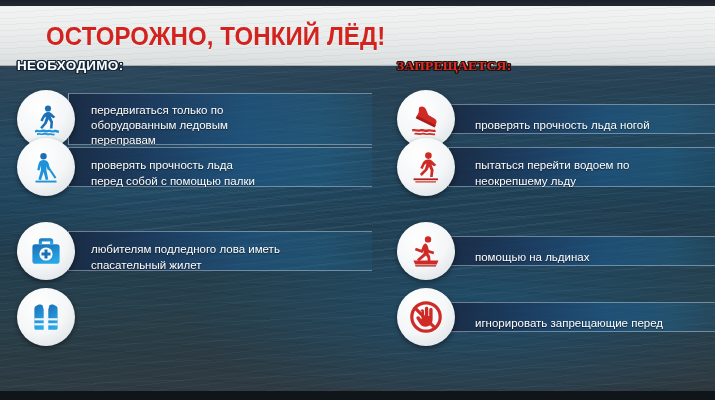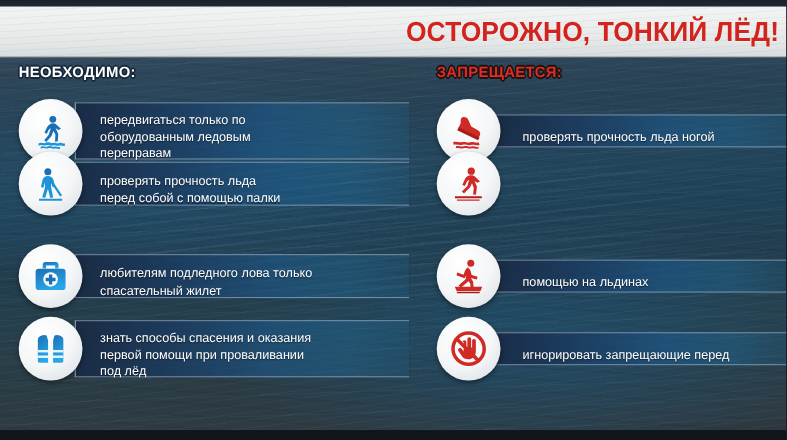--- a/index.html
+++ b/index.html
@@ -39,25 +39,25 @@
   }
   .topbar {
     position:absolute; left:0; top:0; width:715px; height:6px;
     background:linear-gradient(180deg,#1b2128,#222a31);
   }
   .bottombar {
     position:absolute; left:0; bottom:0; width:715px; height:9px;
     background:#10151a;
   }
   .titleband {
-    position:absolute; left:0; top:6px; width:715px; height:46px;
+    position:absolute; left:0; top:6px; width:715px; height:60px;
     background:
       repeating-linear-gradient(-3deg, rgba(0,0,0,0.035) 0px, rgba(0,0,0,0.035) 1px, rgba(0,0,0,0) 1px, rgba(0,0,0,0) 6px),
       linear-gradient(180deg,#f2f3f3 0%,#eceeee 40%,#e3e6e6 75%,#d9dcdd 100%);
-    display:flex; align-items:center; justify-content:flex-end;
+    display:flex; align-items:center; justify-content:flex-start;padding-left:39px;
   }
   .titleband:after {
     content:""; position:absolute; left:0; bottom:0; width:100%; height:1px;
     background:rgba(120,130,138,.5);
   }
   .title {
     font-size:25px; font-weight:bold; letter-spacing:.1px;
     color:#d2231f;
     font-family:"Liberation Sans", sans-serif;
     text-shadow:0 1px 0 rgba(255,255,255,.5);
@@ -79,20 +79,21 @@
     text-shadow:
       -1.4px 0 0 #16283a, 1.4px 0 0 #16283a, 0 -1.4px 0 #16283a, 0 1.4px 0 #16283a,
       -1px -1px 0 #16283a, 1px -1px 0 #16283a, -1px 1px 0 #16283a, 1px 1px 0 #16283a;
   }
   .colhead-right {
     position:absolute; left:17px; top:10px;
     color:#e02b22;
     text-shadow:
       -1.4px 0 0 #1c1414, 1.4px 0 0 #1c1414, 0 -1.4px 0 #1c1414, 0 1.4px 0 #1c1414,
       -1px -1px 0 #1c1414, 1px -1px 0 #1c1414, -1px 1px 0 #1c1414, 1px 1px 0 #1c1414;
+    font-family: Liberation Serif, serif;
   }
 
   .row { position:absolute; left:0; width:100%; display:flex; align-items:center; }
   .row-0 { top:40px;  height:62px; }
   .row-1 { top:88px; height:62px; }
   .row-2 { top:172px; height:62px; }
   .row-3 { top:238px; height:62px; }
 
   .badge {
     width:58px; height:58px; flex:0 0 58px;
@@ -193,21 +194,21 @@
                 </linearGradient>
               </defs>
               <path d="M12.4 4.2 h9.2 c1.5 0 2.6 1.1 2.6 2.6 V10 h-3.1 V7.4 h-8.2 V10 h-3.1 V6.8 c0-1.5 1.1-2.6 2.6-2.6 Z" fill="url(#gkit)"></path>
               <rect x="3.4" y="10.3" width="27.2" height="19.4" rx="2.8" fill="url(#gkit)"></rect>
               <circle cx="17" cy="20" r="6.6" fill="#ffffff" opacity=".97"></circle>
               <path d="M15.5 15.6 h3 v3 h3 v3 h-3 v3 h-3 v-3 h-3 v-3 h3 Z" fill="#1b6fb5"></path>
             </svg>
           </span>
         </div>
         <div class="plate plate-h2">
-          <p>любителям подледного лова только
+          <p>любителям подледного лова иметь
 спасательный жилет</p>
         </div>
       </div>
 
       <div class="row row-3">
         <div class="badge">
           <span>
             <svg width="34" height="34" viewBox="0 0 34 34">
               <defs>
                 <linearGradient id="gvest" x1="0" y1="0" x2="0.3" y2="1">
@@ -216,25 +217,20 @@
                 </linearGradient>
               </defs>
               <path d="M6.2 6.5 C8.8 4.3 11.6 4.0 13.4 5.0 l1.3 4.6 v20.1 H7.0 c-1.1 0-1.6-.7-1.6-1.8 V11.8 C5.4 9.6 5.2 7.4 6.2 6.5 Z" fill="url(#gvest)"></path>
               <path d="M27.8 6.5 C25.2 4.3 22.4 4.0 20.6 5.0 l-1.3 4.6 v20.1 h7.7 c1.1 0 1.6-.7 1.6-1.8 V11.8 c0-2.2.2-4.4-.8-5.3 Z" fill="url(#gvest)"></path>
               <rect x="5.4" y="18.2" width="23.2" height="2.2" fill="#eaf6fd"></rect>
               <rect x="5.4" y="23.2" width="23.2" height="2.2" fill="#eaf6fd"></rect>
               <rect x="15.6" y="9.6" width="2.8" height="20.1" fill="#f4fbff"></rect>
             </svg>
           </span>
         </div>
-        <div class="plate plate-h3">
-          <p>знать способы спасения и оказания
-первой помощи при проваливании
-под лёд</p>
-        </div>
       </div>
     </div>
 
     <div class="col col-right">
       <div class="colhead colhead-right">ЗАПРЕЩАЕТСЯ:</div>
 
       <div class="row row-0">
         <div class="badge">
           <span>
             <svg width="34" height="34" viewBox="0 0 34 34">
@@ -254,20 +250,24 @@
         <div class="badge">
           <span>
             <svg width="34" height="34" viewBox="0 0 34 34">
               <circle cx="19.4" cy="5.6" r="3.3" fill="#cf2a25"></circle>
               <path d="M18.6 9.4 c-2.6.3-4.3 1.9-5.2 4.0 l-2.1 4.7 2.3 1.0 2.0-4.4 1.9-1.2 -1.6 5.6 -5.0 5.0 1.9 1.8 5.6-5.6 1.7-3.6 1.6 3.9 -.6 6.3 2.6.2 .9-7.3 -2.2-5.2 2.6 1.6 2.4-1.1 -4.2-4.2 c-1.2-1.2-2.6-1.6-4.6-1.5 Z" fill="#cf2a25"></path>
               <path d="M4.6 28.4 h24.4 v1.8 H4.6 Z" fill="#b21e1a"></path>
               <path d="M6.4 31.3 h20.6 v1.2 H6.4 Z" fill="#cf2a25"></path>
             </svg>
           </span>
         </div>
+        <div class="plate plate-h2">
+          <p>пытаться перейти водоем по
+неокрепшему льду</p>
+        </div>
       </div>
 
       <div class="row row-2">
         <div class="badge">
           <span>
             <svg width="34" height="34" viewBox="0 0 34 34">
               <circle cx="19.0" cy="5.4" r="3.2" fill="#cf2a25"></circle>
               <path d="M17.4 9.2 c-1.8.3-3.0 1.3-3.6 2.8 l-1.4 3.8 -5.6-2.0 -.9 2.4 7.4 2.8 1.6-2.6 -.6 3.4 -6.4 5.8 2.0 2.0 7.0-6.0 1.6 2.2 .4 5.0 2.7-.2 -.5-6.4 -2.0-3.4 5.4 1.4 .7-2.5 -5.4-1.8 -1.0-3.6 c-.4-1.6-1.6-2.8-3.4-3.1 Z" fill="#cf2a25"></path>
               <path d="M4.4 26.6 L29.4 26.6 27.8 30.6 6.2 30.6 Z" fill="#cf2a25"></path>
               <path d="M6.0 31.2 L27.4 31.2 26.8 32.6 6.6 32.6 Z" fill="#a81d1a"></path>

